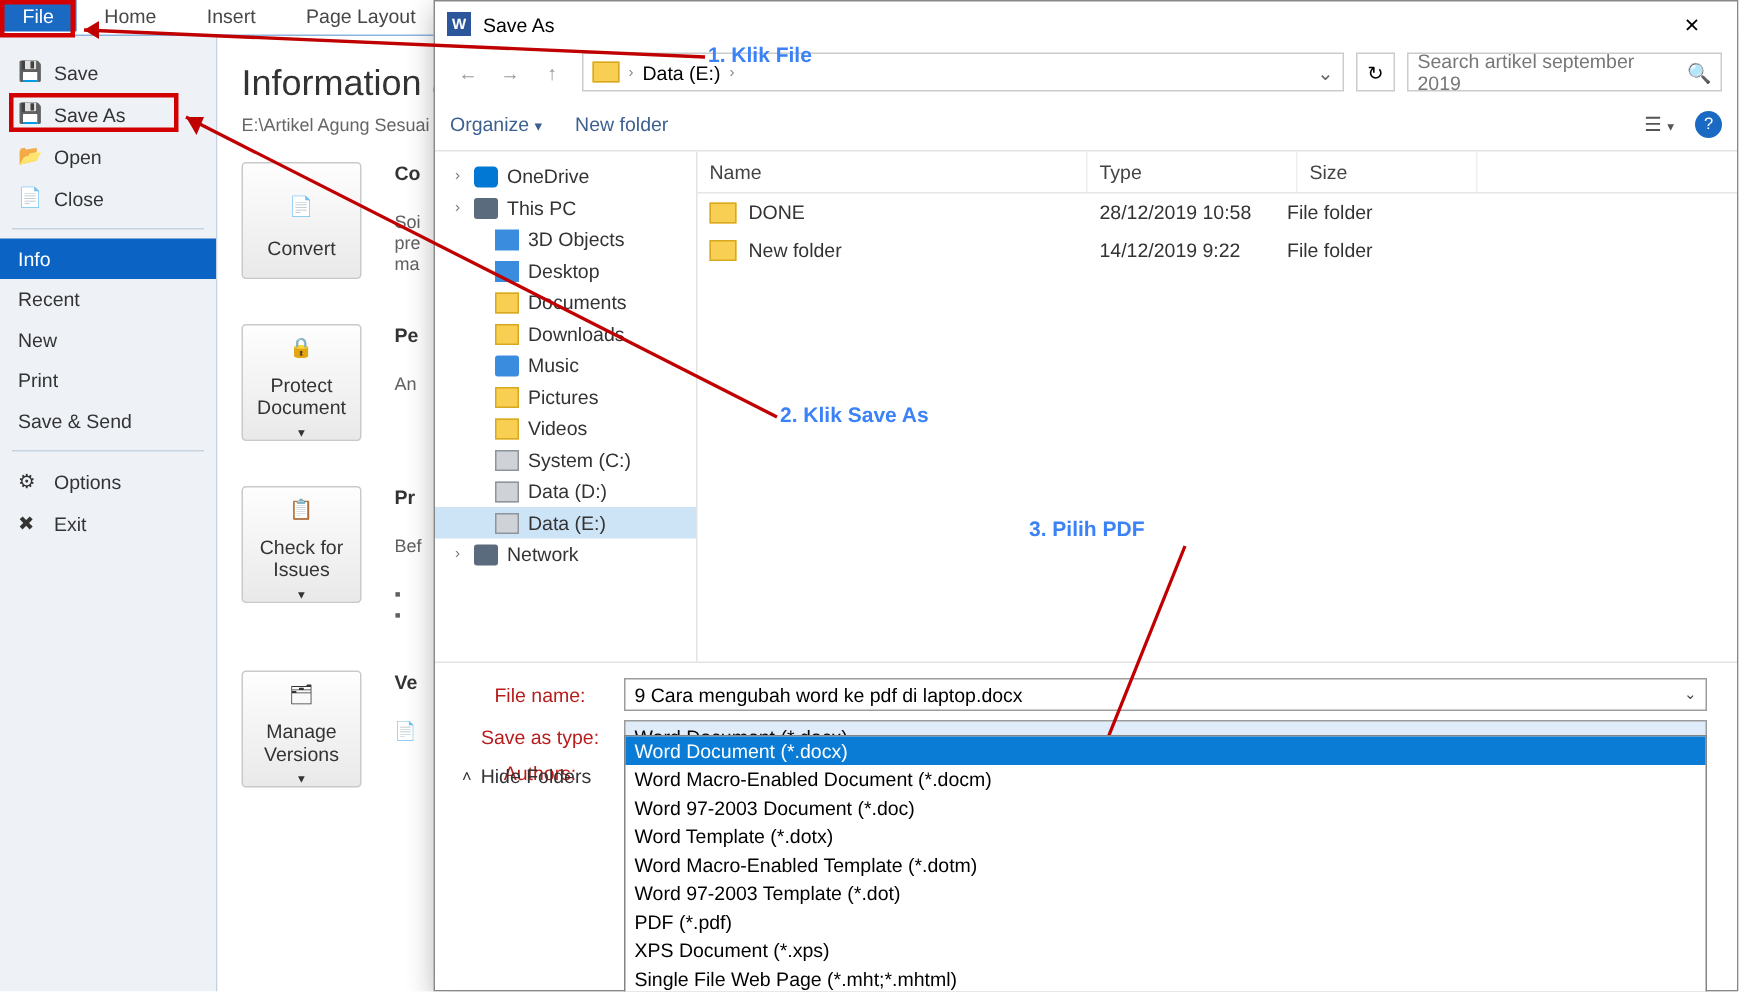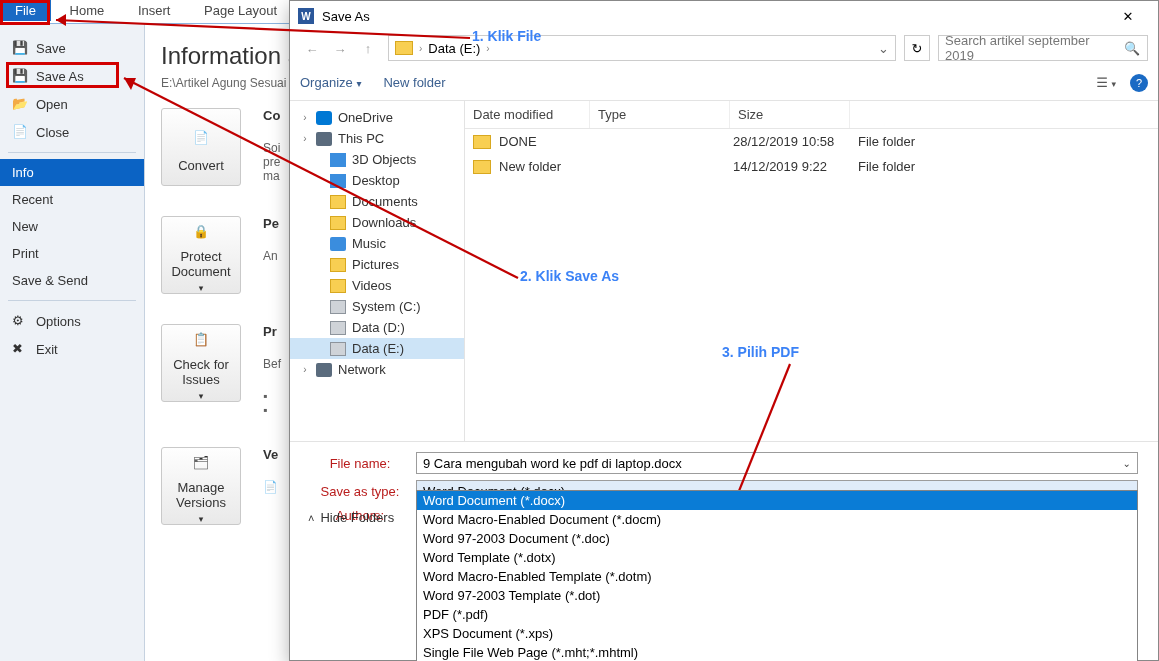--- a/index.html
+++ b/index.html
@@ -307,21 +307,21 @@
           <span>Data (E:)</span>
         </div>
         <div class="tree-item root">
           <span class="arrow-exp">›</span>
           <span class="tree-ico ico-pc"></span>
           <span>Network</span>
         </div>
       </div>
     <div class="files">
       <div class="files-head">
-        <div class="col c-date">Date modified</div>
+        <div class="col c-name">Name</div>
         <div class="col c-type">Type</div>
         <div class="col c-size">Size</div>
       </div>
       <div id="file-rows">
           <div class="files-row">
             <div class="cell c-name">
               <span class="folder-mini"></span>
               <span>DONE</span>
             </div>
             <div class="cell c-date">28/12/2019 10:58</div>
@@ -378,21 +378,21 @@
       </div>
   </div>
 </div>
 
 <div class="hl-red" style="left:0;top:0;width:50px;height:25px"></div>
 <div class="hl-red" style="left:6px;top:62px;width:113px;height:26px"></div>
 <div class="hl-red" style="left:696px;top:588px;width:68px;height:18px"></div>
 
 <div class="ann-label" style="left:472px;top:28px">1. Klik File</div>
 <div class="ann-label" style="left:520px;top:268px">2. Klik Save As</div>
-<div class="ann-label" style="left:722px;top:344px">3. Pilih PDF</div>
+<div class="ann-label" style="left:686px;top:344px">3. Pilih PDF</div>
 
 <svg class="lines">
   <defs></defs>
   <line x1="470" y1="38" x2="56" y2="20"></line>
     <polygon points="56,20 66,14 66,26"></polygon>
   <line x1="518" y1="278" x2="124" y2="78"></line>
     <polygon points="124,78 136,78 131,90"></polygon>
   <line x1="790" y1="364" x2="700" y2="588"></line>
     <polygon points="700,588 710,578 700,576"></polygon>
 </svg>

